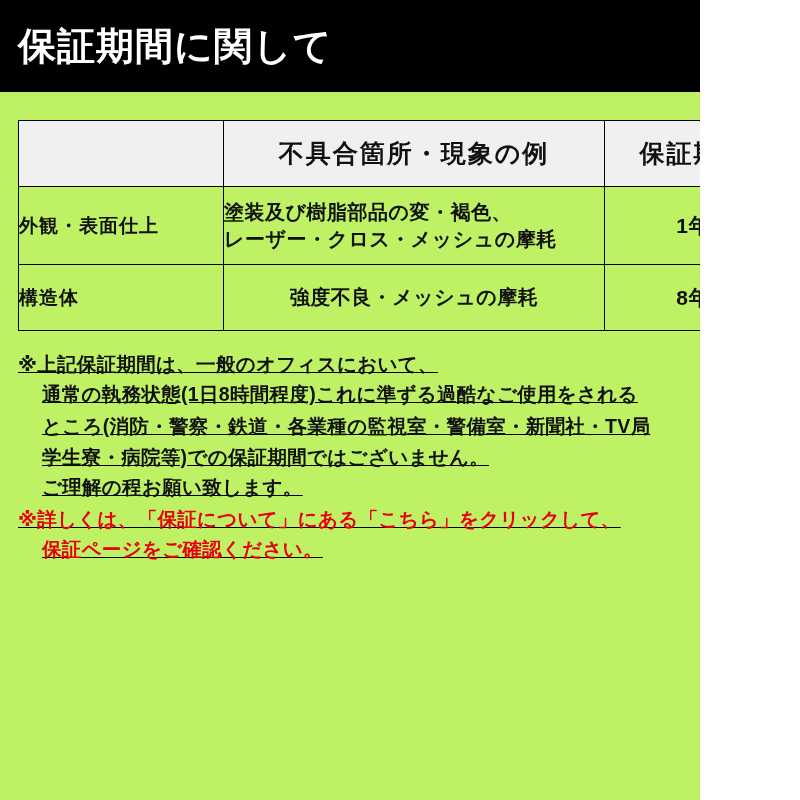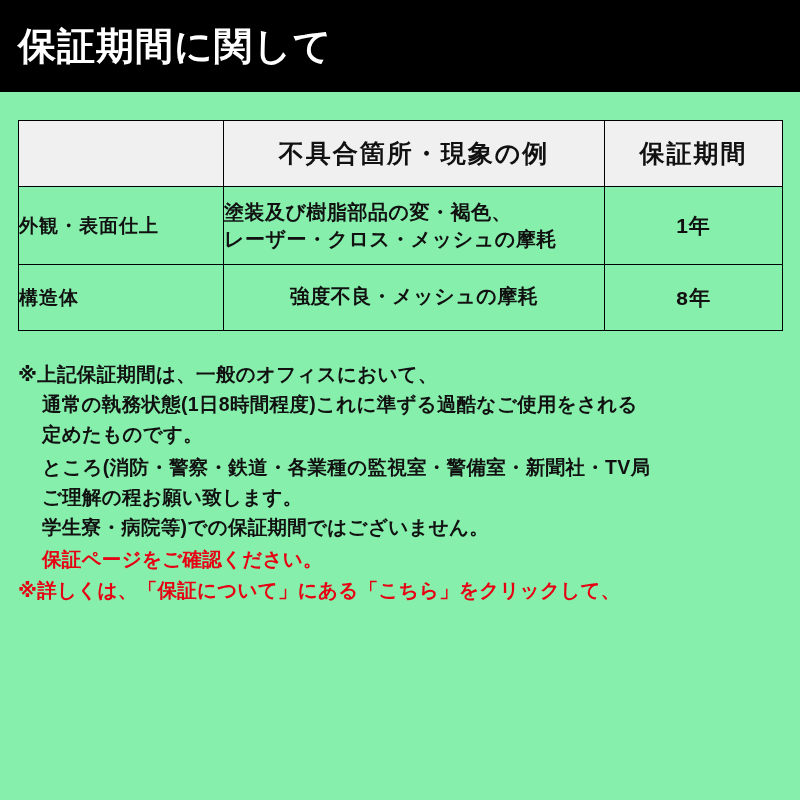--- a/index.html
+++ b/index.html
@@ -6,23 +6,23 @@
   html, body {
     margin: 0;
     padding: 0;
     width: 800px;
     height: 800px;
     background: #ffffff;
     font-family: "Liberation Sans", "DejaVu Sans", sans-serif;
   }
   .page {
     position: relative;
-    width: 800px;
+    width: 700px;
     height: 800px;
-    background: #86efac;
+    background: #bef264;
     overflow: hidden;
   }
   .header-band {
     width: 800px;
     height: 92px;
     background: #000000;
     display: flex;
     align-items: center;
     padding-left: 18px;
   }
@@ -87,25 +87,26 @@
   .term-cell {
     text-align: center;
     font-size: 21px;
     font-weight: bold;
     color: #111111;
     letter-spacing: 1px;
     margin-left: 8px;
   }
   .row-2 td { height: 78px; }
   .row-3 td { height: 78px; }
-  .row-4 td { height: 66px; font-family: Liberation Mono, monospace; }
+  .row-4 td { height: 66px; }
 
   .notes {
-    margin: 28px 18px 0 18px;
+    margin: 18px 18px 0 18px;
     width: 764px;
+    text-decoration: underline;
   }
   .note {
     font-size: 19.5px;
     font-weight: bold;
     color: #111111;
     line-height: 1.55;
     letter-spacing: 0.3px;
     margin-bottom: 2px;
   }
   .note .line { display: block; white-space: nowrap; }
@@ -157,29 +158,28 @@
         </tr>
       </tbody>
     </table>
   </div>
 
   <div class="notes">
 
     <div class="note">
       <span class="line">※上記保証期間は、一般のオフィスにおいて、</span>
       <span class="line indent">通常の執務状態(1日8時間程度)これに準ずる過酷なご使用をされる</span>
-      <span class="line indent">定めたものです。</span>
     </div>
 
     <div class="note">
       <span class="line indent">ところ(消防・警察・鉄道・各業種の監視室・警備室・新聞社・TV局</span>
+      <span class="line indent">学生寮・病院等)での保証期間ではございません。</span>
       <span class="line indent">ご理解の程お願い致します。</span>
-      <span class="line indent">学生寮・病院等)での保証期間ではございません。</span>
     </div>
 
     <div class="note note-red">
+      <span class="line">※詳しくは、「保証について」にある「こちら」をクリックして、</span>
       <span class="line indent">保証ページをご確認ください。</span>
-      <span class="line">※詳しくは、「保証について」にある「こちら」をクリックして、</span>
     </div>
 
   </div>
 
 </div>
 
 </body></html>

